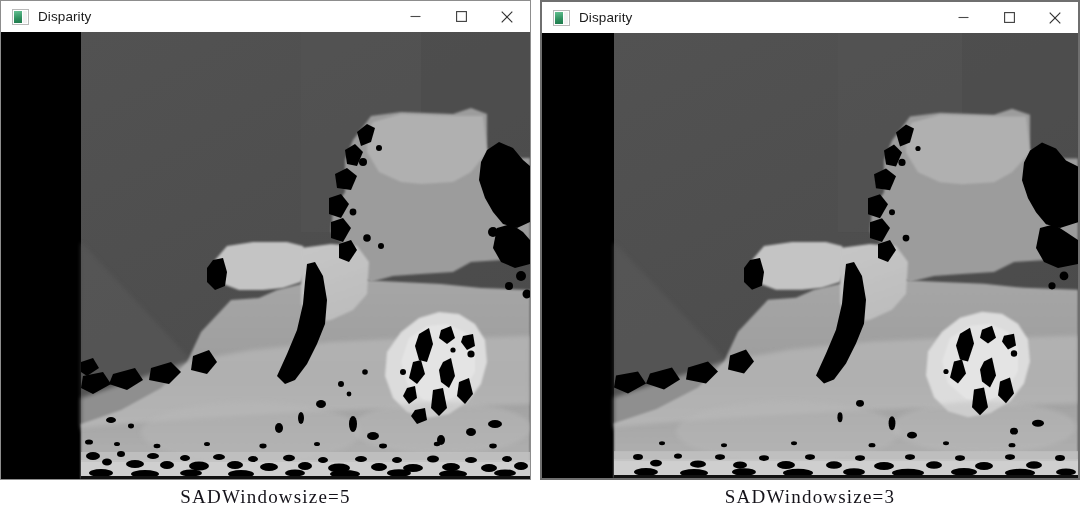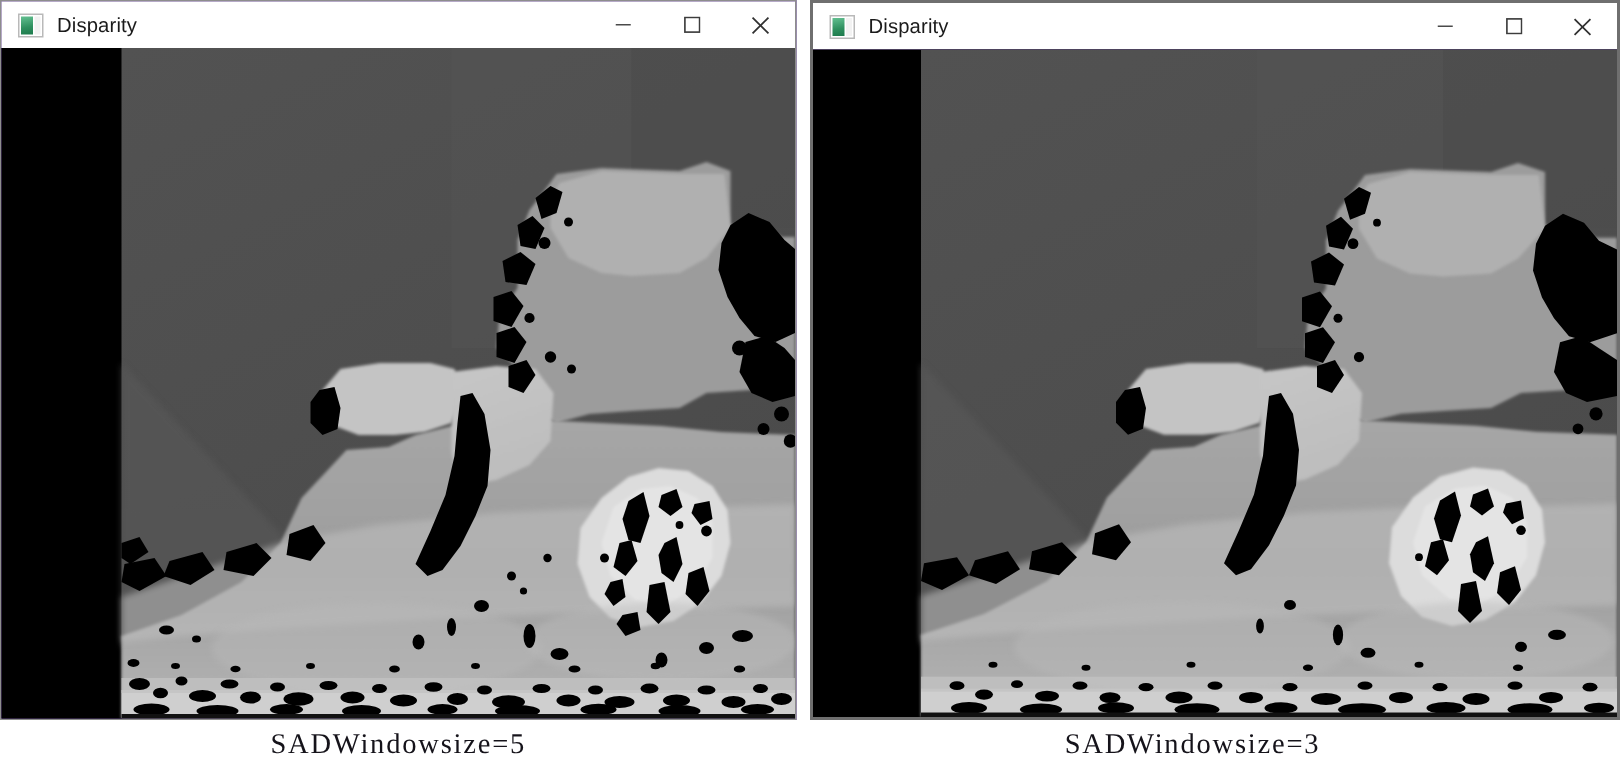--- a/index.html
+++ b/index.html
@@ -18,21 +18,21 @@
   .figure {
     position: absolute;
     left: 0; top: 0;
     width: 1080px;
     height: 522px;
   }
 
   
   .window {
     position: absolute;
-    background: #4c1d95;
+    background: #ec4899;
     box-sizing: border-box;
     border: 1px solid #9a9a9a;
   }
   .window.left  { left: 0px;   top: 0px; width: 531px; height: 480px; }
   .window.right { left: 540px; top: 0px; width: 540px; height: 480px; }
 
   .titlebar {
     position: relative;
     height: 31px;
     background: #ffffff;
@@ -109,21 +109,21 @@
   .caption {
     position: absolute;
     top: 486px;
     font-family: "Liberation Serif", "DejaVu Serif", serif;
     font-size: 19px;
     color: #15131a;
     letter-spacing: 1.2px;
     white-space: nowrap;
   }
   .caption.left  { left: 0;   width: 531px; text-align: center; }
-  .caption.right { left: 525px; width: 540px; text-align: center; }
+  .caption.right { left: 540px; width: 540px; text-align: center; }
 </style>
 </head>
 <body>
 
 <div class="figure">
 
   <div class="window left">
     <div class="titlebar">
       <div class="app-icon"></div>
       <div class="title-text">Disparity</div>

